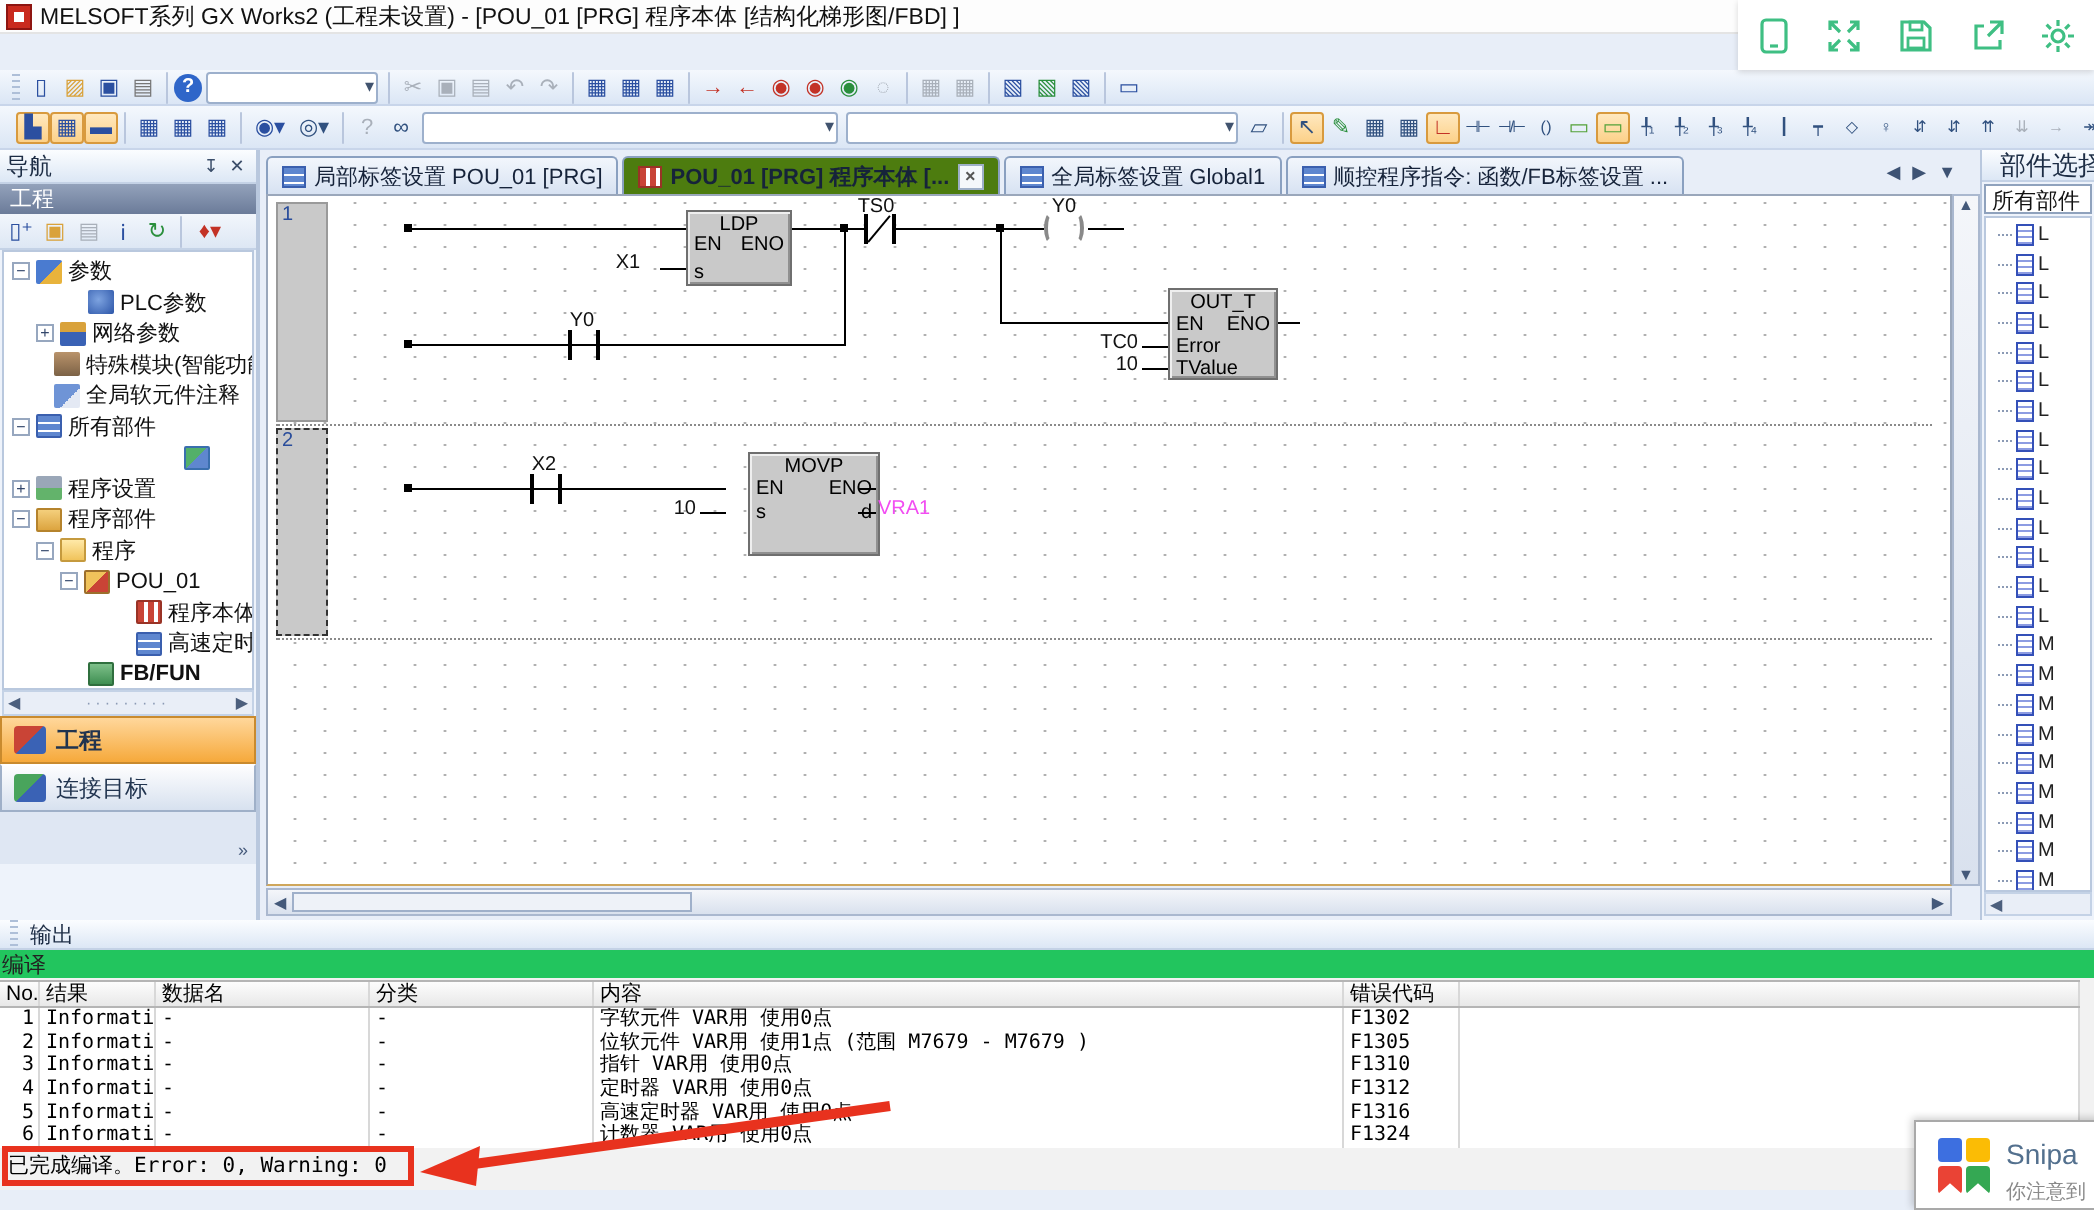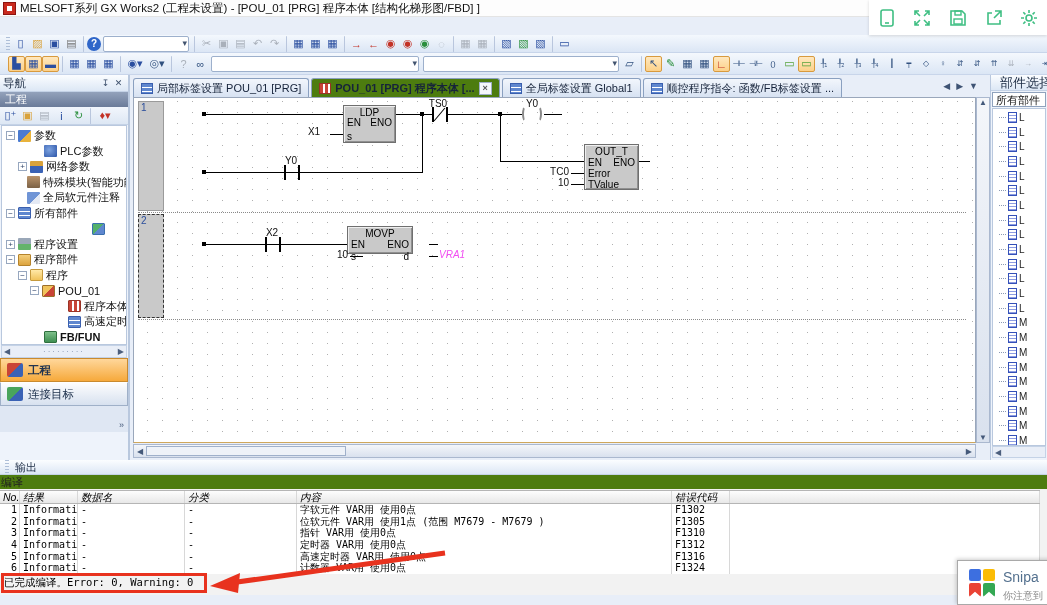--- a/index.html
+++ b/index.html
@@ -109,26 +109,26 @@
   #parts-filter { height:15px; background:#fff; border:1px solid #8fa2bd; margin:1px; font-size:11px; padding-left:3px; white-space:nowrap; color:#111;}
   #parts-tree { background:#fff; border:1px solid #b9c8de; margin:0 1px; height:338px; overflow:hidden; padding-top:1px;}
   .pitem { height:14.7px; display:flex; align-items:center; font-size:10px; color:#222; padding-left:6px; gap:2px; white-space:nowrap;}
   .pdash { width:7px; border-top:1px dotted #8b9ab5; flex:none;}
   .pdoc { width:9px; height:11px; flex:none; background:repeating-linear-gradient(#fff 0 2px,#8d9ce2 2px 3px); border:1px solid #3450b8;}
   #parts-hscroll { height:12px; margin:0 1px; background:#e9eef7; border:1px solid #c4d2e6; font-size:8px; color:#4c5f7d; display:flex; align-items:center; padding-left:2px;}
 
   
   #output { position:absolute; left:0; top:460px; width:1047px; height:135px; background:#f2f2f2;}
   #out-title { height:15px; background:linear-gradient(#fbfdff,#dce7f5); border-bottom:1px solid #c4d2e6; display:flex; align-items:center; gap:4px; padding-left:3px; font-size:11px; color:#1c2c44;}
-  #out-sub { height:14px; font-size:11px; color:#222; padding-left:1px; background:#4d7c0f; display:flex; align-items:center;text-align:right;}
+  #out-sub { height:14px; font-size:11px; color:#222; padding-left:1px; background:#22c55e; display:flex; align-items:center;text-align:right;}
   #out-table { position:absolute; left:0; top:30px; width:1040px; font-family:"DejaVu Sans Mono",monospace; font-size:10px; color:#000; background:#fff; border-top:1px solid #b5b5b5;}
   .orow { display:grid; grid-template-columns:20px 58px 107px 112px 375px 58px 1fr; height:11.7px; line-height:11.5px; }
   .orow > div { border-right:1px solid #d8d8d8; padding-left:3px; overflow:hidden; white-space:nowrap;}
   .orow .num { text-align:right; padding-right:2px;}
-  .ohead { background:linear-gradient(#fdfdfd,#e8e8e8); border-bottom:1px solid #b5b5b5; height:13px; line-height:12px; font-family:"Liberation Sans",sans-serif; font-size:10.5px;font-style:italic;}
+  .ohead { background:linear-gradient(#fdfdfd,#e8e8e8); border-bottom:1px solid #b5b5b5; height:13px; line-height:12px; font-family:"Liberation Sans",sans-serif; font-size:10.5px;}
   #out-summary { position:absolute; left:4px; top:116px; font-size:10.5px; font-family:"DejaVu Sans Mono",monospace; color:#000;}
   #redbox { position:absolute; left:1px; top:113px; width:206px; height:20px; border:3px solid #e8321e; z-index:20;}
   #arrow-svg { position:absolute; left:0; top:75px; width:500px; height:60px; z-index:21; pointer-events:none;}
 
   
   #statusbar { position:absolute; left:0; top:593px; width:1047px; height:12px; background:linear-gradient(#eef3fa,#d7e1f0); border-top:1px solid #b9c8de; overflow:hidden; font-size:10.5px; color:#222;}
   .stcell { position:absolute; top:2px; border-left:1px solid #b9c8de; padding-left:8px; height:14px;}
 
   
   #snip { position:absolute; left:957px; top:560px; width:95px; height:45px; background:#fff; border:1px solid #a9a9a9; box-shadow:-1px -1px 4px rgba(0,0,0,.2); z-index:60; overflow:hidden;}
@@ -502,36 +502,36 @@
       <div class="hw" style="left:437px;top:75px;width:13px;"></div>
       <div class="devlbl" style="left:412px;top:79px;width:23px;text-align:right;">10</div>
       <div class="hw" style="left:437px;top:86px;width:13px;"></div>
 
       <div class="jdot" style="left:68px;top:144px;"></div>
       <div class="hw" style="left:70px;top:146px;width:159px;"></div>
       <div class="devlbl" style="left:123px;top:129px;width:30px;">X2</div>
       <div class="cbar" style="left:131px;top:139px;"></div>
       <div class="cbar" style="left:145px;top:139px;"></div>
 
-      <div class="fblock" style="left:213px;top:128px;width:66px;height:28px;">
+      <div class="fblock" style="left:240px;top:128px;width:66px;height:52px;">
         <div class="fb-title">MOVP</div>
         <div class="fb-row" style="top:12px;">
           <span>EN</span>
           <span>ENO</span>
         </div>
         <div class="fb-row" style="top:24px;">
           <span>s</span>
           <span>d</span>
         </div>
       </div>
       <div class="devlbl" style="left:196px;top:151px;width:18px;text-align:right;">10</div>
       <div class="hw" style="left:216px;top:158px;width:13px;"></div>
       <div class="hw" style="left:295px;top:146px;width:9px;"></div>
       <div class="hw" style="left:295px;top:158px;width:9px;"></div>
-      <div class="devlbl magenta" style="left:305px;top:151px;width:36px;text-align:left;font-style:italic;">VRA1</div>
+      <div class="devlbl magenta" style="left:305px;top:151px;width:36px;text-align:left;">VRA1</div>
     </div>
 
     <div id="ed-vscroll" class="scroll">
         <span>▲</span>
         <span>▼</span>
       </div>
     <div id="ed-hscroll" class="scroll">
       <span style="font-size:8px;padding:0 3px;">◀</span>
       <span class="thumb" style="width:200px;"></span>
       <span style="flex:1;"></span>

